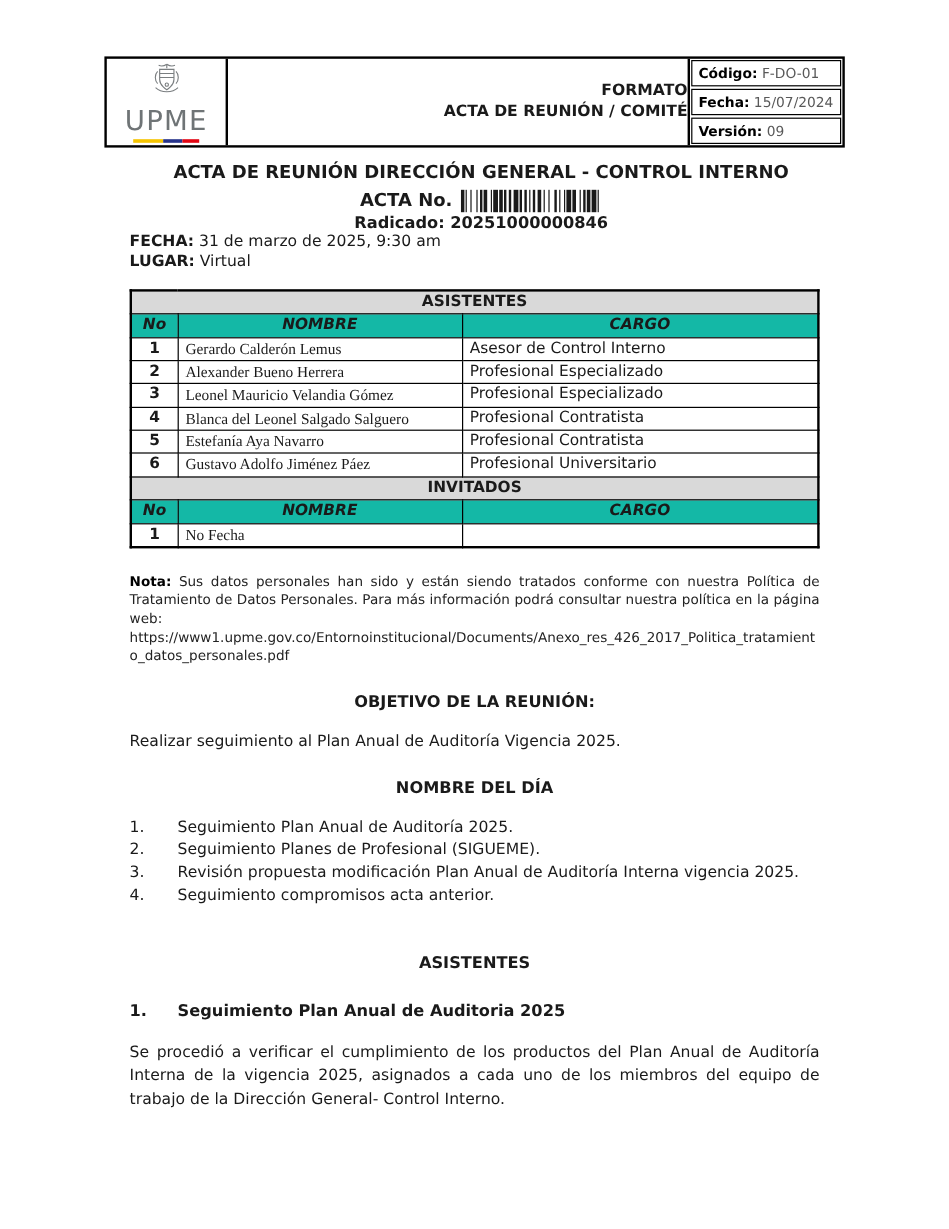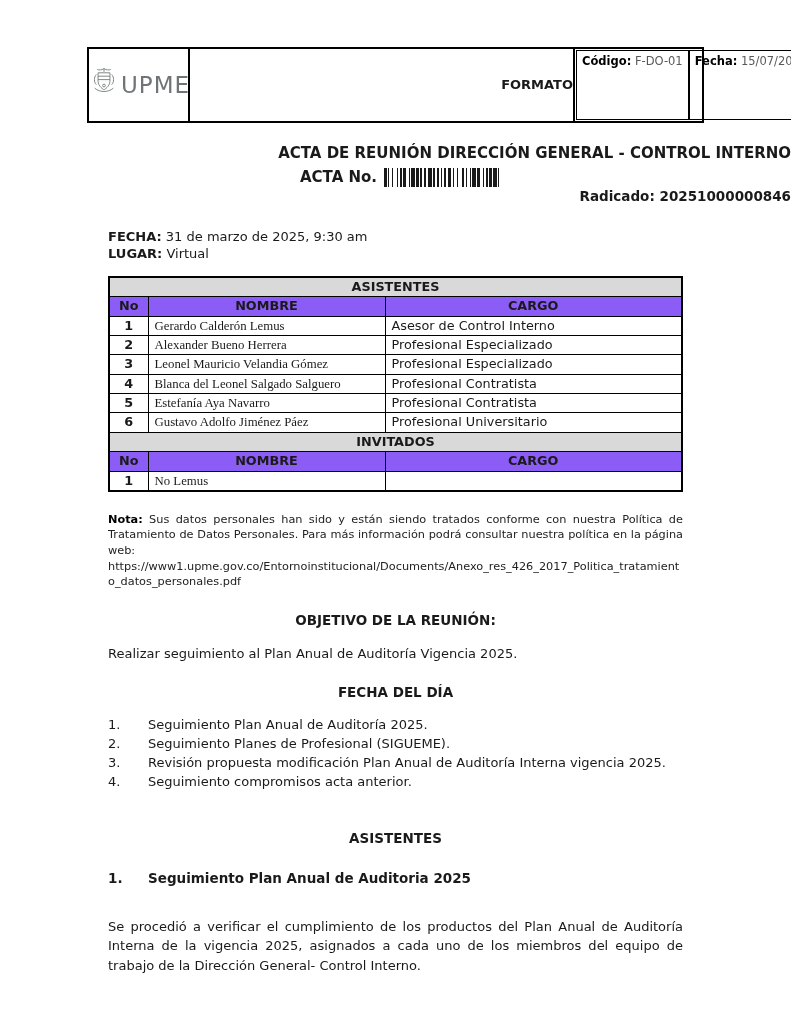--- a/index.html
+++ b/index.html
@@ -1,69 +1,69 @@
 <!DOCTYPE html>
 <html><head>
 <meta charset="utf-8">
 <style>
   * { box-sizing: border-box; }
   body { margin: 0; background: #ffffff; font-family: "DejaVu Sans", "Liberation Sans", sans-serif; color: #1a1a1a; }
   .page { width: 791px; height: 1024px; background: #fff; padding-top: 47px; overflow: hidden; position: relative; }
 
   
   .hdr { margin: 0 87px; width: 617px; border: 2px solid #000; display: flex; height: 76px; }
-  .hdr-logo { width: 101px; border-right: 2px solid #000; display: flex; flex-direction: row; align-items: center; justify-content: center; padding: 2px 0; }
+  .hdr-logo { width: 101px; border-right: 2px solid #000; display: flex; flex-direction: column; align-items: center; justify-content: center; padding: 2px 0; }
   .hdr-logo .brand { color: #6f7476; font-size: 23px; letter-spacing: 1px; line-height: 1; margin-top: 1px; font-weight: 500; }
   .flagbar { display: flex; width: 56px; height: 4px; margin-top: 3px; }
   .flagbar span { display: block; height: 100%; }
   .hdr-title { flex: 1; display: flex; flex-direction: column; align-items: flex-end; justify-content: center; font-weight: bold; font-size: 13px; line-height: 1.35; text-align: center; border-radius: 25px; }
-  .hdr-meta { width: 129px; border-left: 2px solid #000; display: flex; flex-direction: row; justify-content: space-between; padding: 1px; }
+  .hdr-meta { width: 129px; border-left: 2px solid #000; display: flex; flex-direction: column; justify-content: space-between; padding: 1px; }
   .hdr-meta-cell { border: 1.5px solid #000; font-size: 11.5px; padding: 3px 5px; white-space: nowrap; }
   .hdr-meta-cell b { color: #000; }
   .hdr-meta-cell .val { color: #595959; }
 
   
-  .title-block { text-align: right; margin-top: 21px; padding-left: 11px; }
+  .title-block { text-align: center; margin-top: 11px; padding-left: 11px; }
   .main-title { font-weight: bold; font-size: 15px; }
   .acta-line { display: flex; align-items: center; justify-content: center; gap: 7px; margin-top: 5px; height: 20px; }
   .acta-label { font-weight: bold; font-size: 15px; }
   .barcode { display: flex; align-items: stretch; height: 19px; width: 118px; overflow: hidden; }
   .radicado { font-weight: bold; font-size: 13.5px; margin-top: 1px; }
 
   
   .bodycol { margin: 0 108px; width: 575px; }
-  .meet { margin-top: 25px; font-size: 13px; line-height: 1.3; }
+  .meet { font-size: 13px; line-height: 1.3; }
   .meet b { font-weight: bold; }
 
   
   table.grid { border-collapse: collapse; width: 575px; margin-top: 13px; table-layout: fixed; }
   table.grid td, table.grid th { border: 1.4px solid #000; font-size: 12.8px; padding: 1px 6px; line-height: 1.28; vertical-align: top; }
   table.grid { border: 2px solid #000; }
   .sect-row td { background: #d9d9d9; font-weight: bold; text-align: center; font-size: 13px; padding: 1.5px 4px; }
-  .head-row td { background: #8b5cf6; font-weight: bold; text-align: center; }
+  .head-row td { background: #14b8a6; font-weight: bold; text-align: center; font-style: italic; }
   td.c0 { text-align: center; font-weight: bold; }
   td.c1 { text-align: justify; font-family: Liberation Serif, serif; }
   td.c2 { text-align: left; }
   tr[data-name="table-row"] td { font-weight: normal; }
   tr[data-name="table-row"] td.c0 { font-weight: bold; }
 
   
   .nota { margin-top: 20px; font-size: 11.3px; line-height: 1.38; text-align: justify; overflow-wrap: anywhere; color: #222; }
   .nota b { color: #000; }
 
   
   .center-head { text-align: center; font-weight: bold; font-size: 13.5px; margin-top: 22px; }
   .plain-par { font-size: 13px; margin-top: 17px; line-height: 1.35; }
   .ol { margin-top: 16px; }
   .ol-row { display: flex; font-size: 13px; line-height: 1.45; }
   .ol-num { width: 40px; flex: none; }
   .ol-text { flex: 1; }
   .dev-item { display: flex; font-size: 13.5px; font-weight: bold; margin-top: 24px; }
   .dev-item .ol-num { width: 40px; }
-  .just-par { font-size: 13px; text-align: justify; line-height: 1.52; margin-top: 31px; }
+  .just-par { font-size: 13px; text-align: justify; line-height: 1.52; margin-top: 17px; }
 </style>
 </head>
 <body>
 
 <div class="page" data-name="document-page">
 
   <div class="hdr" data-name="document-header">
     <div class="hdr-logo" data-name="upme-logo">
       <span data-name="coat-of-arms-icon">
         <svg width="34" height="34" viewBox="0 0 40 40" fill="none" stroke="#7a7e80" stroke-width="1.1">
@@ -77,20 +77,21 @@
       </span>
       <span class="brand" data-name="upme-brand-text">UPME</span>
       <span class="flagbar" data-name="colombia-flag-bar">
           <span style="background: rgb(245, 196, 0); width: 45%;"></span>
           <span style="background: rgb(39, 52, 139); width: 30%;"></span>
           <span style="background: rgb(227, 6, 19); width: 25%;"></span>
         </span>
     </div>
     <div class="hdr-title" data-name="format-title">
       <span data-name="format-title-line1">FORMATO</span>
+      <span data-name="format-title-line2">ACTA DE REUNIÓN / COMITÉ</span>
     </div>
     <div class="hdr-meta" data-name="document-meta">
       <div class="hdr-meta-cell" data-name="meta-codigo"><b data-name="meta-codigo-label">Código:</b> <span class="val" data-name="meta-codigo-value">F-DO-01</span></div>
       <div class="hdr-meta-cell" data-name="meta-fecha"><b data-name="meta-fecha-label">Fecha:</b> <span class="val" data-name="meta-fecha-value">15/07/2024</span></div>
       <div class="hdr-meta-cell" data-name="meta-version"><b data-name="meta-version-label">Versión:</b> <span class="val" data-name="meta-version-value">09</span></div>
     </div>
   </div>
 
   <div class="title-block" data-name="title-block">
     <div class="main-title" data-name="page-title">ACTA DE REUNIÓN DIRECCIÓN GENERAL - CONTROL INTERNO</div>
@@ -221,32 +222,32 @@
         </tr>
         <tr class="head-row" data-name="invitados-header-row">
           <td data-name="col-no">No</td>
           <td data-name="col-nombre">NOMBRE</td>
           <td data-name="col-cargo">CARGO</td>
         </tr>
       </tbody>
       <tbody>
           <tr data-name="table-row">
             <td class="c0" data-name="table-cell">1</td>
-            <td class="c1" data-name="table-cell">No Lemus</td>
+            <td class="c1" data-name="table-cell">No Fecha</td>
             <td class="c2" data-name="table-cell"></td>
           </tr>
         </tbody>
     </table>
 
     <p class="nota" data-name="privacy-note"><b data-name="nota-label">Nota:</b><span data-name="nota-text"> Sus datos personales han sido y están siendo tratados conforme con nuestra Política de Tratamiento de Datos Personales. Para más información podrá consultar nuestra política en la página web: https://www1.upme.gov.co/Entornoinstitucional/Documents/Anexo_res_426_2017_Politica_tratamiento_datos_personales.pdf</span></p>
 
     <div class="center-head" data-name="objetivo-heading">OBJETIVO DE LA REUNIÓN:</div>
     <p class="plain-par" data-name="objetivo-text">Realizar seguimiento al Plan Anual de Auditoría Vigencia 2025.</p>
 
-    <div class="center-head" data-name="orden-heading">FECHA DEL DÍA</div>
+    <div class="center-head" data-name="orden-heading">NOMBRE DEL DÍA</div>
     <div class="ol" data-name="orden-list">
         <div class="ol-row" data-name="orden-item">
           <span class="ol-num" data-name="orden-item-number">1.</span>
           <span class="ol-text" data-name="orden-item-text">Seguimiento Plan Anual de Auditoría 2025.</span>
         </div>
         <div class="ol-row" data-name="orden-item">
           <span class="ol-num" data-name="orden-item-number">2.</span>
           <span class="ol-text" data-name="orden-item-text">Seguimiento Planes de Profesional (SIGUEME).</span>
         </div>
         <div class="ol-row" data-name="orden-item">

